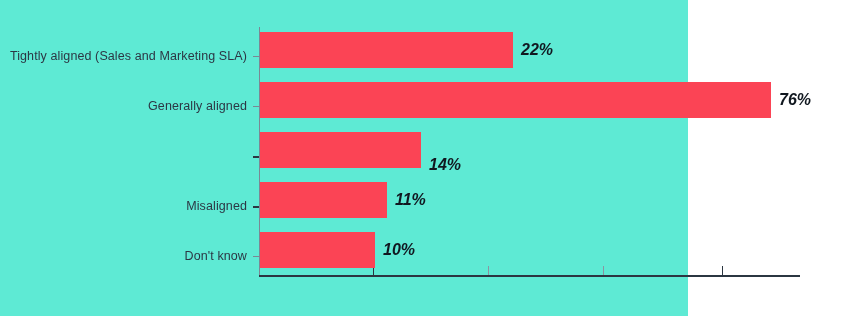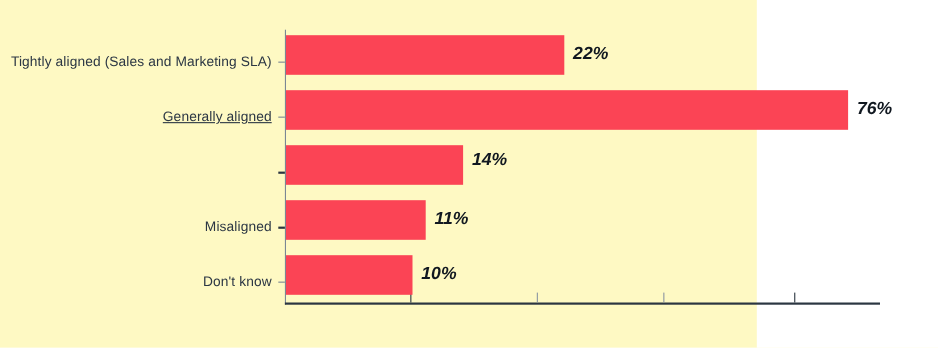--- a/index.html
+++ b/index.html
@@ -11,21 +11,21 @@
     width: 853px;
     height: 316px;
     font-family: "Liberation Sans", sans-serif;
     overflow: hidden;
   }
 
   #chart-root {
     position: relative;
     width: 688px;
     height: 316px;
-    background: #fef9c3;
+    background: #5eead4;
   }
 
   
   .cat-labels {
     position: absolute;
     left: 0;
     top: 27px;
     width: 247px;
     height: 250px;
   }
@@ -109,21 +109,21 @@
     line-height: 14px;
   }
 </style>
 </head>
 <body>
 
 <div id="chart-root">
 
   <div class="cat-labels">
     <div class="cat-label" style="top:22px;">Tightly aligned (Sales and Marketing SLA)</div>
-    <div class="cat-label" style="top:72px;text-decoration:underline;">Generally aligned</div>
+    <div class="cat-label" style="top:72px;">Generally aligned</div>
     <div class="cat-label" style="top:172px;margin-left:37px;">Misaligned</div>
     <div class="cat-label" style="top:222px;padding-left:38px;">Don't know</div>
   </div>
 
   <div class="plot">
 
     <div class="y-axis"></div>
     <div class="x-axis"></div>
 
     <div class="y-tick" style="top:29px;"></div>
@@ -138,18 +138,18 @@
     <div class="x-tick major" style="left:463px;"></div>
 
     <div class="bar" style="top:5px;  width:253px;"></div>
     <div class="bar" style="top:55px; width:511px;"></div>
     <div class="bar" style="top:105px;width:161px;"></div>
     <div class="bar" style="top:155px;width:127px;"></div>
     <div class="bar" style="top:205px;width:115px;"></div>
 
     <div class="bar-value" style="top:16px;  left:262px;">22%</div>
     <div class="bar-value" style="top:66px;  left:520px;">76%</div>
-    <div class="bar-value" style="top:112px; left:170px;">14%</div>
+    <div class="bar-value" style="top:131px; left:170px;">14%</div>
     <div class="bar-value" style="top:166px; left:136px;">11%</div>
     <div class="bar-value" style="top:216px; left:124px;">10%</div>
 
   </div>
 </div>
 
 </body></html>

